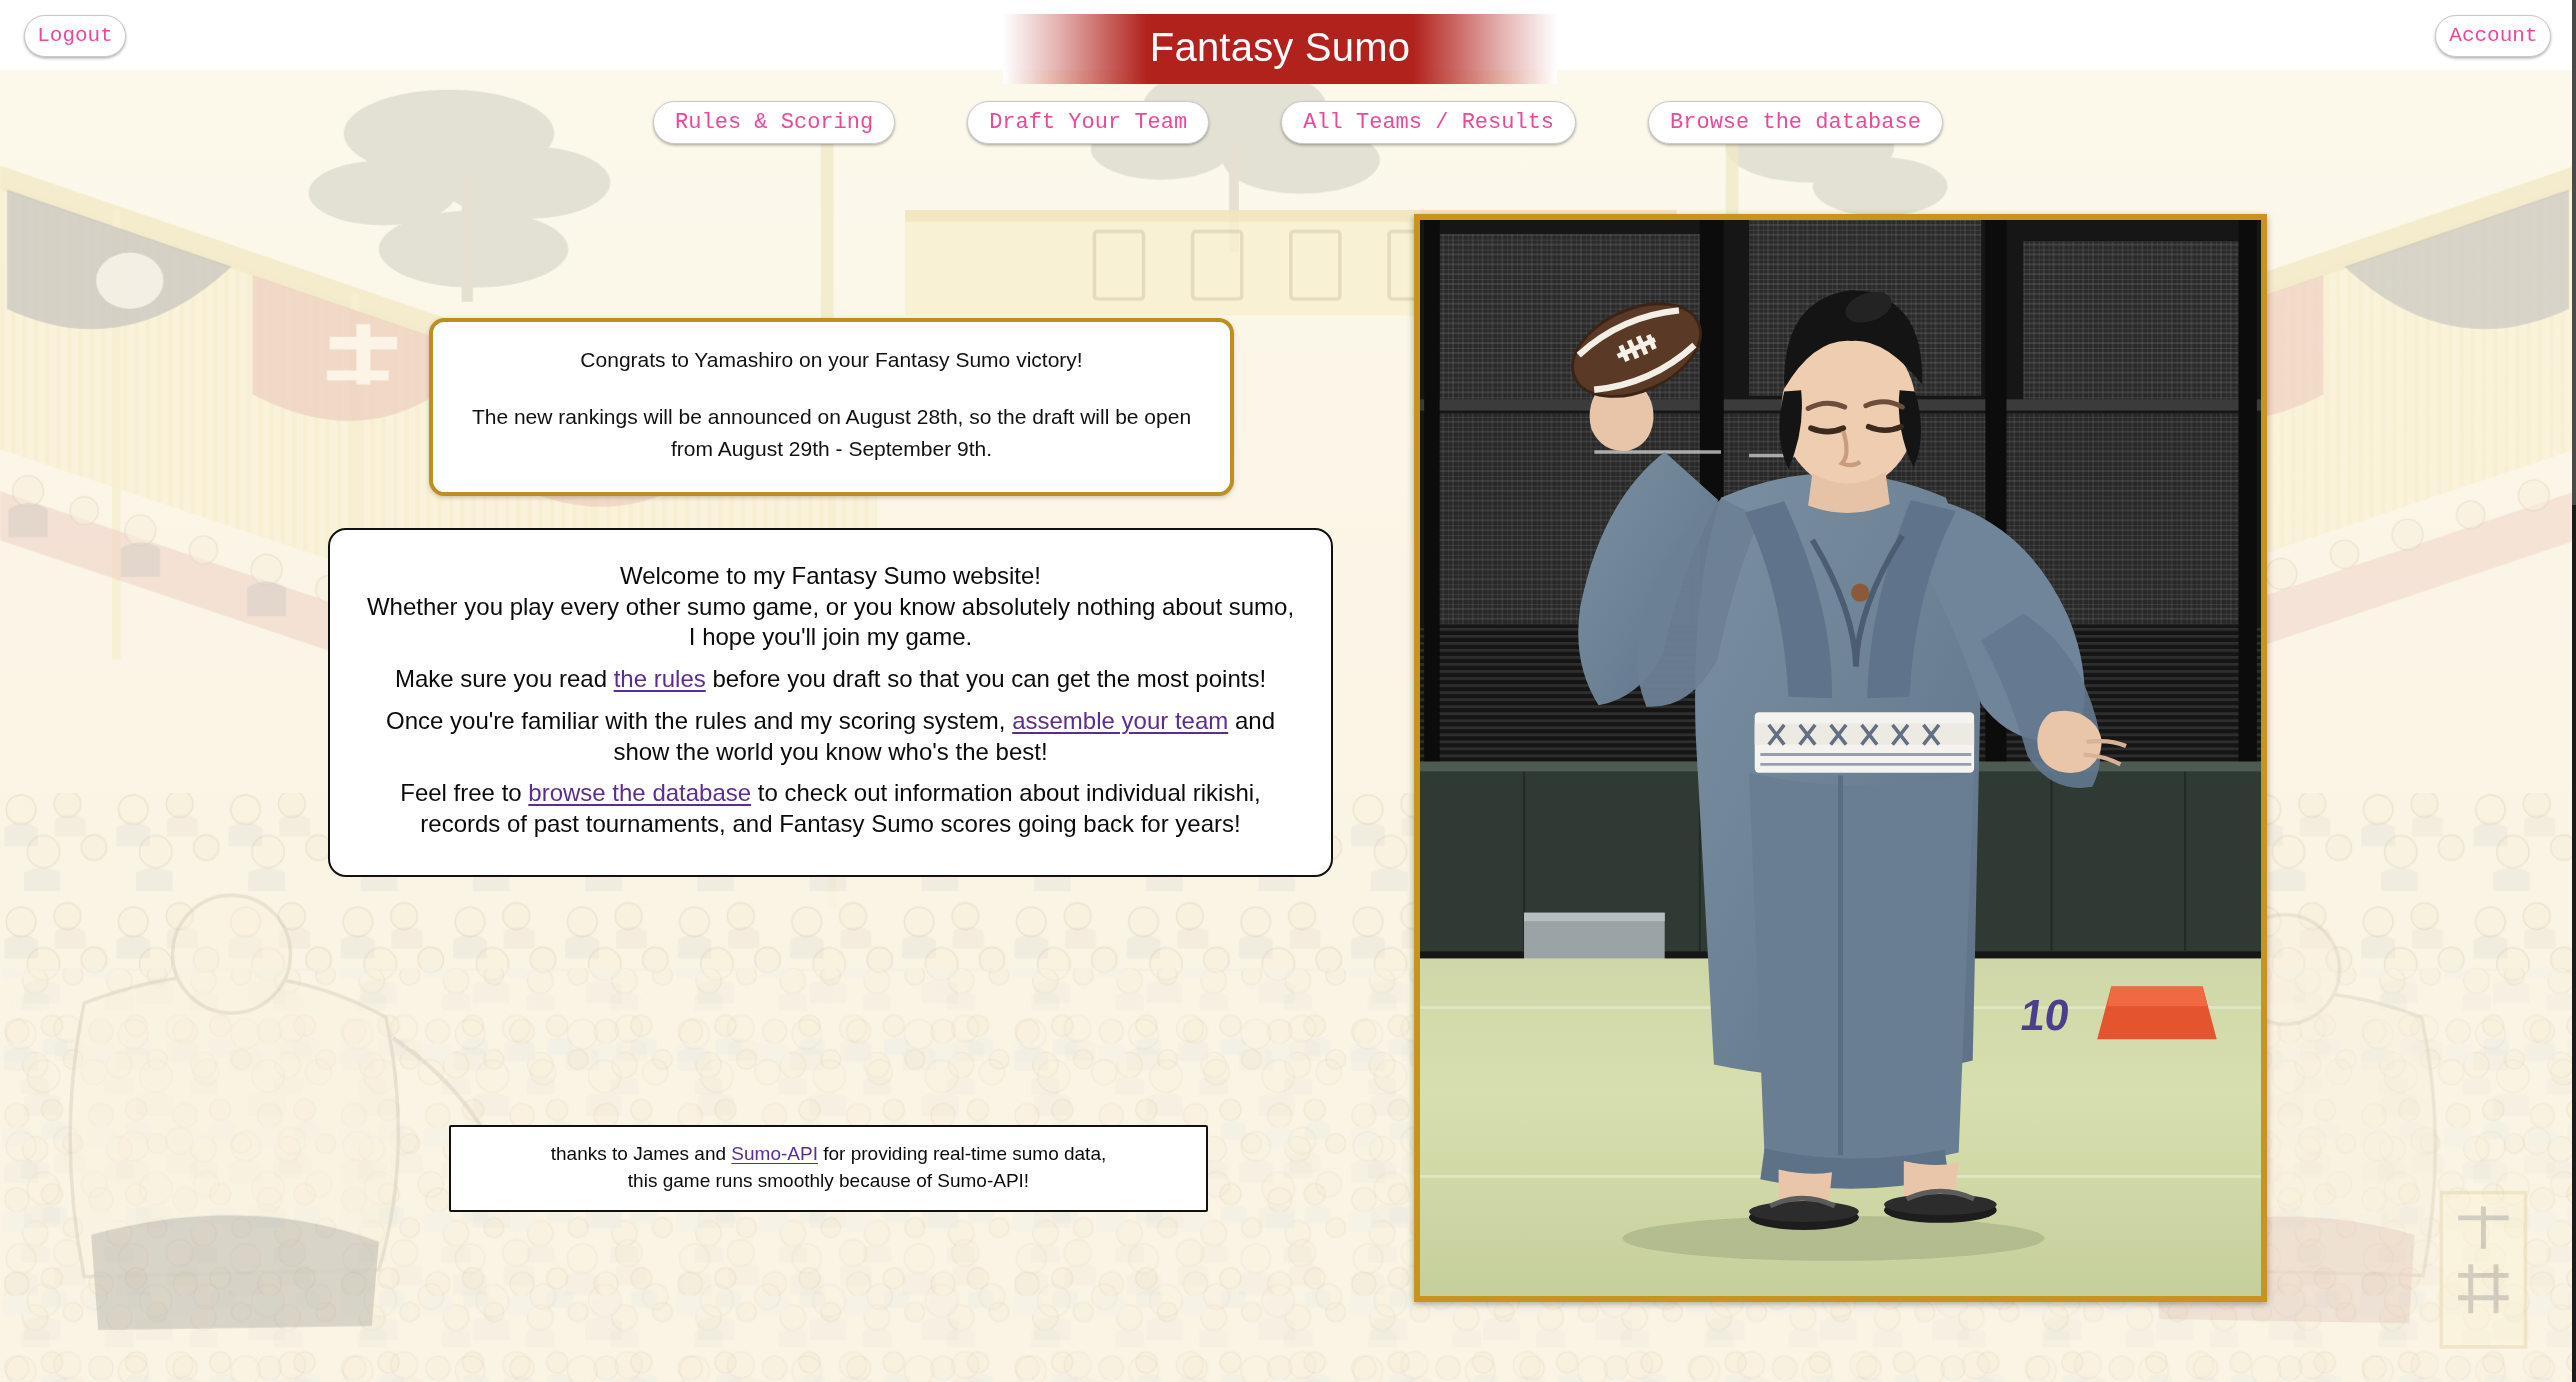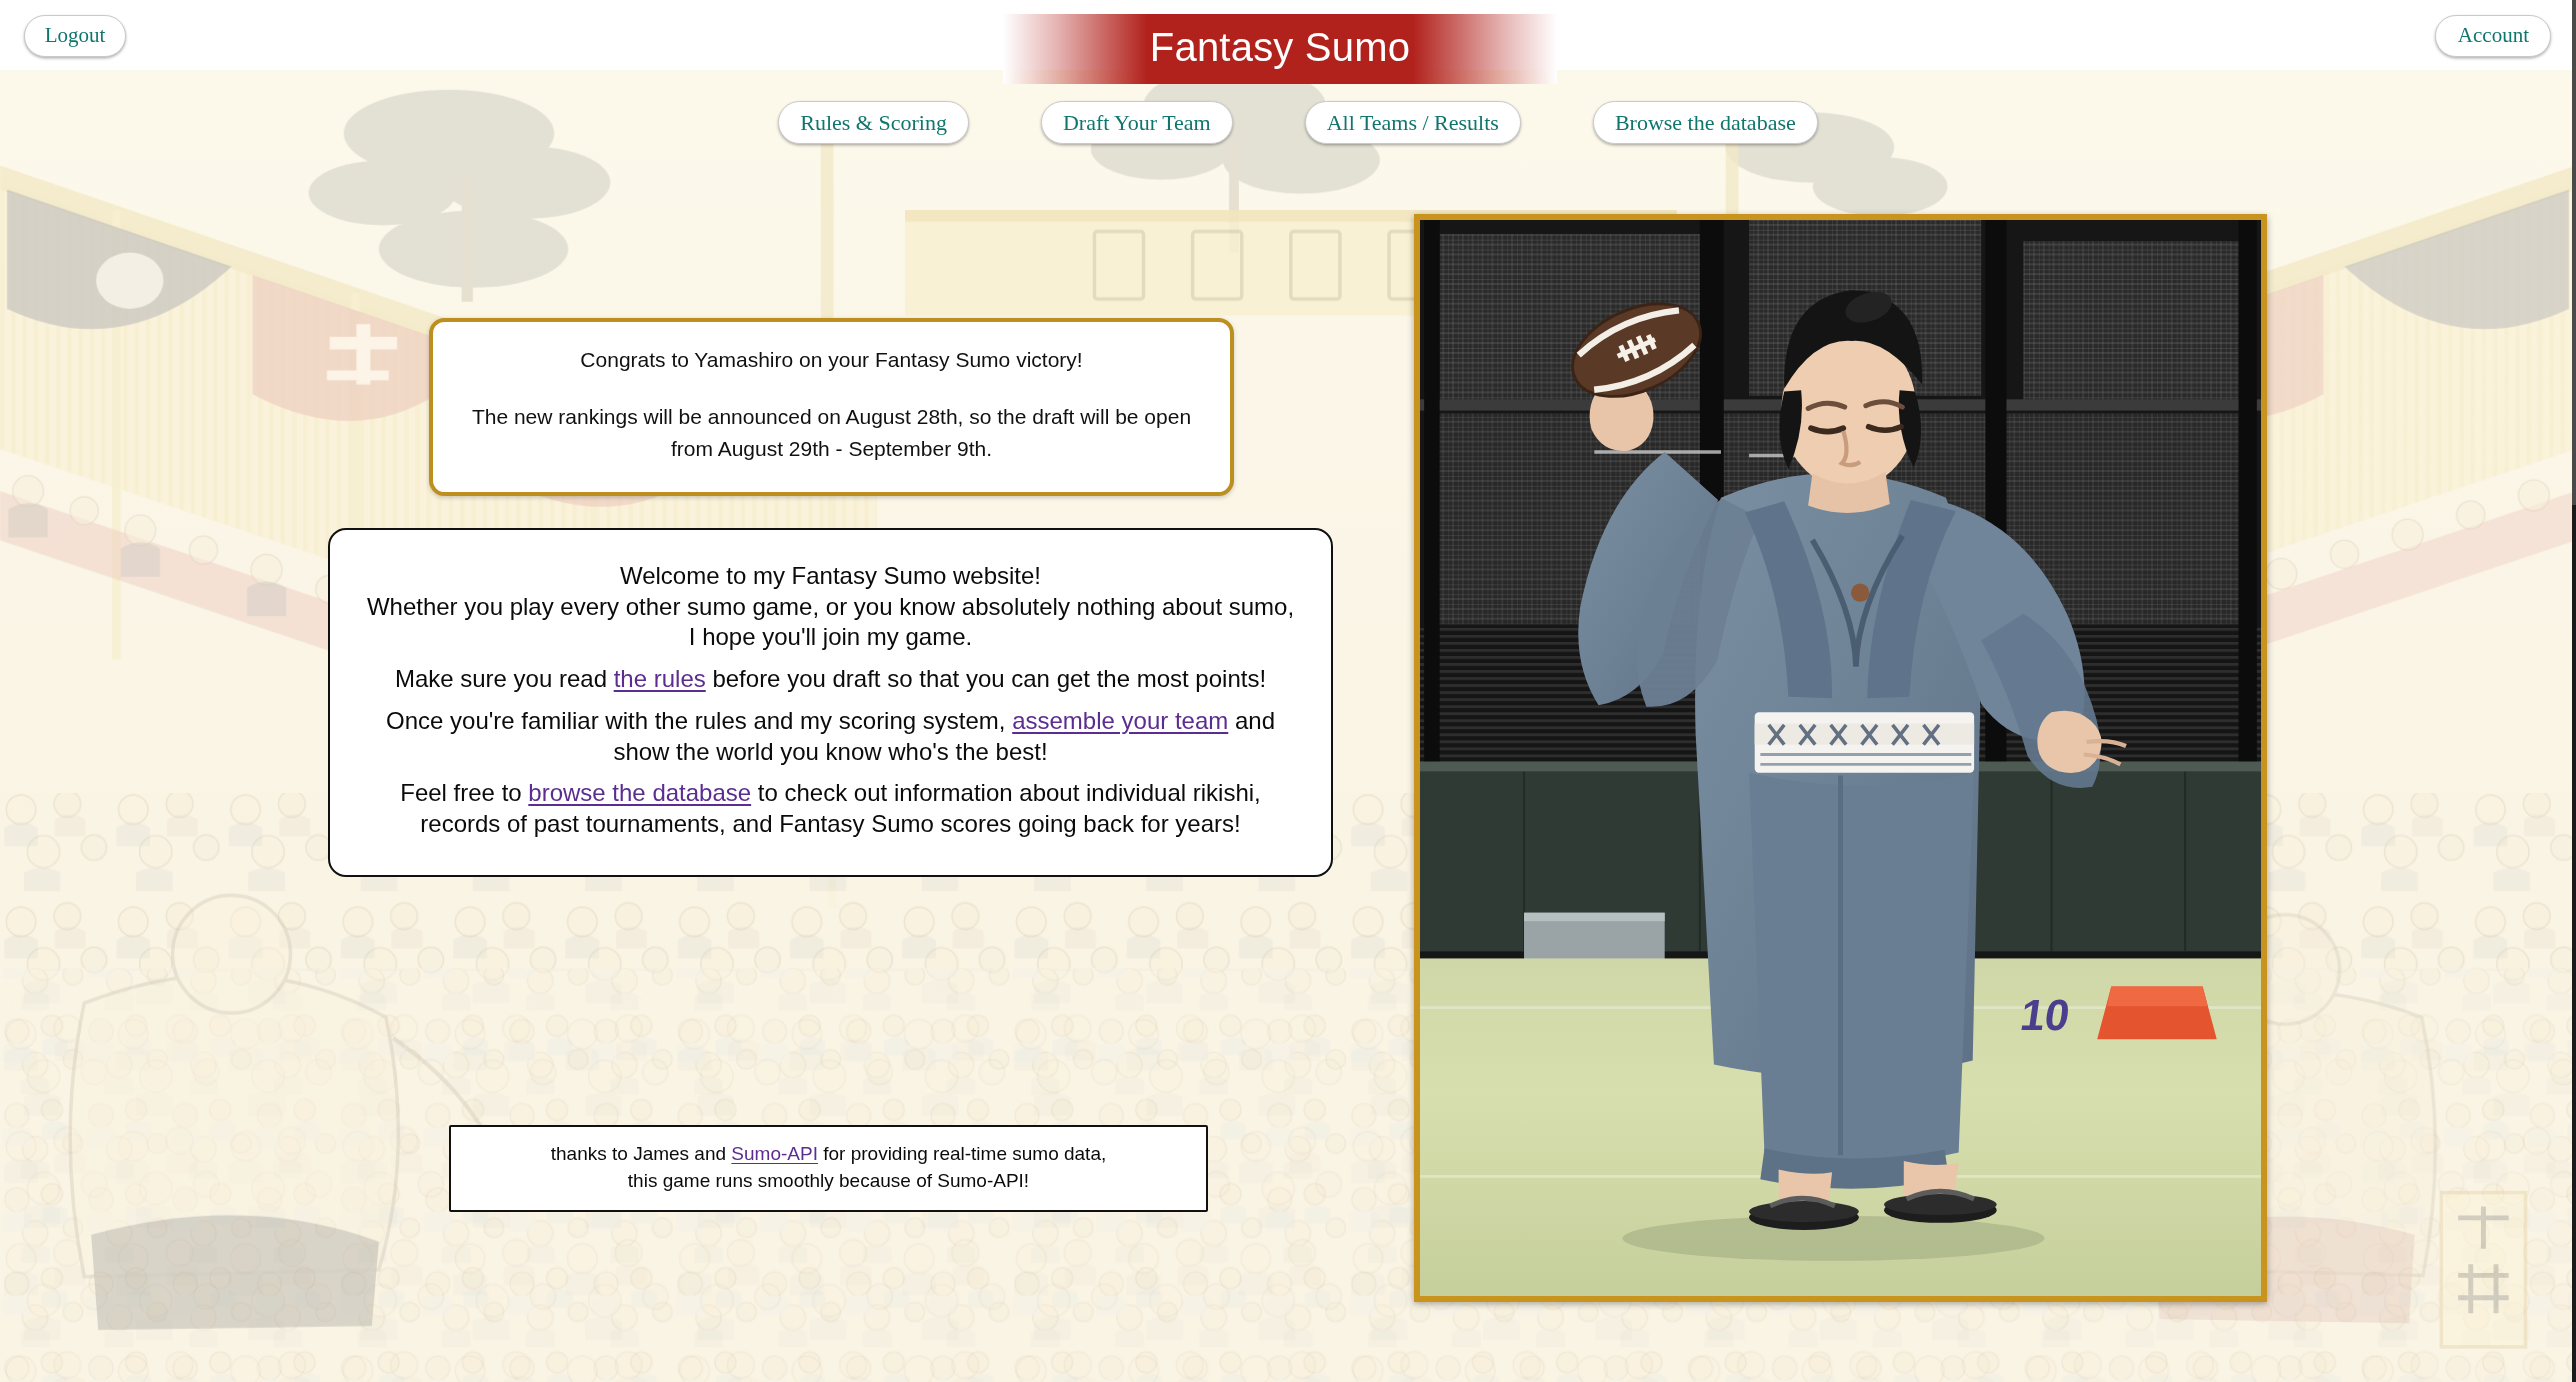--- a/index.html
+++ b/index.html
@@ -61,22 +61,22 @@
     letter-spacing: 0.2px;
     line-height: 1;
     padding-bottom: 4.2px;
     white-space: nowrap;
   }
 
   .pill-btn {
     background: #ffffff;
     border: 0.7px solid #c9c9c9;
     border-radius: 701px;
-    font-family: Liberation Serif, serif;
-    color: #0f766e;
+    font-family: Liberation Mono, monospace;
+    color: #ec4899;
     cursor: pointer;
     box-shadow: 0 1.4px 2.8px rgba(0,0,0,0.30);
     white-space: nowrap;
     display: inline-flex;
     align-items: center;
     justify-content: center;
   }
 
   #logout-button {
     position: absolute;

